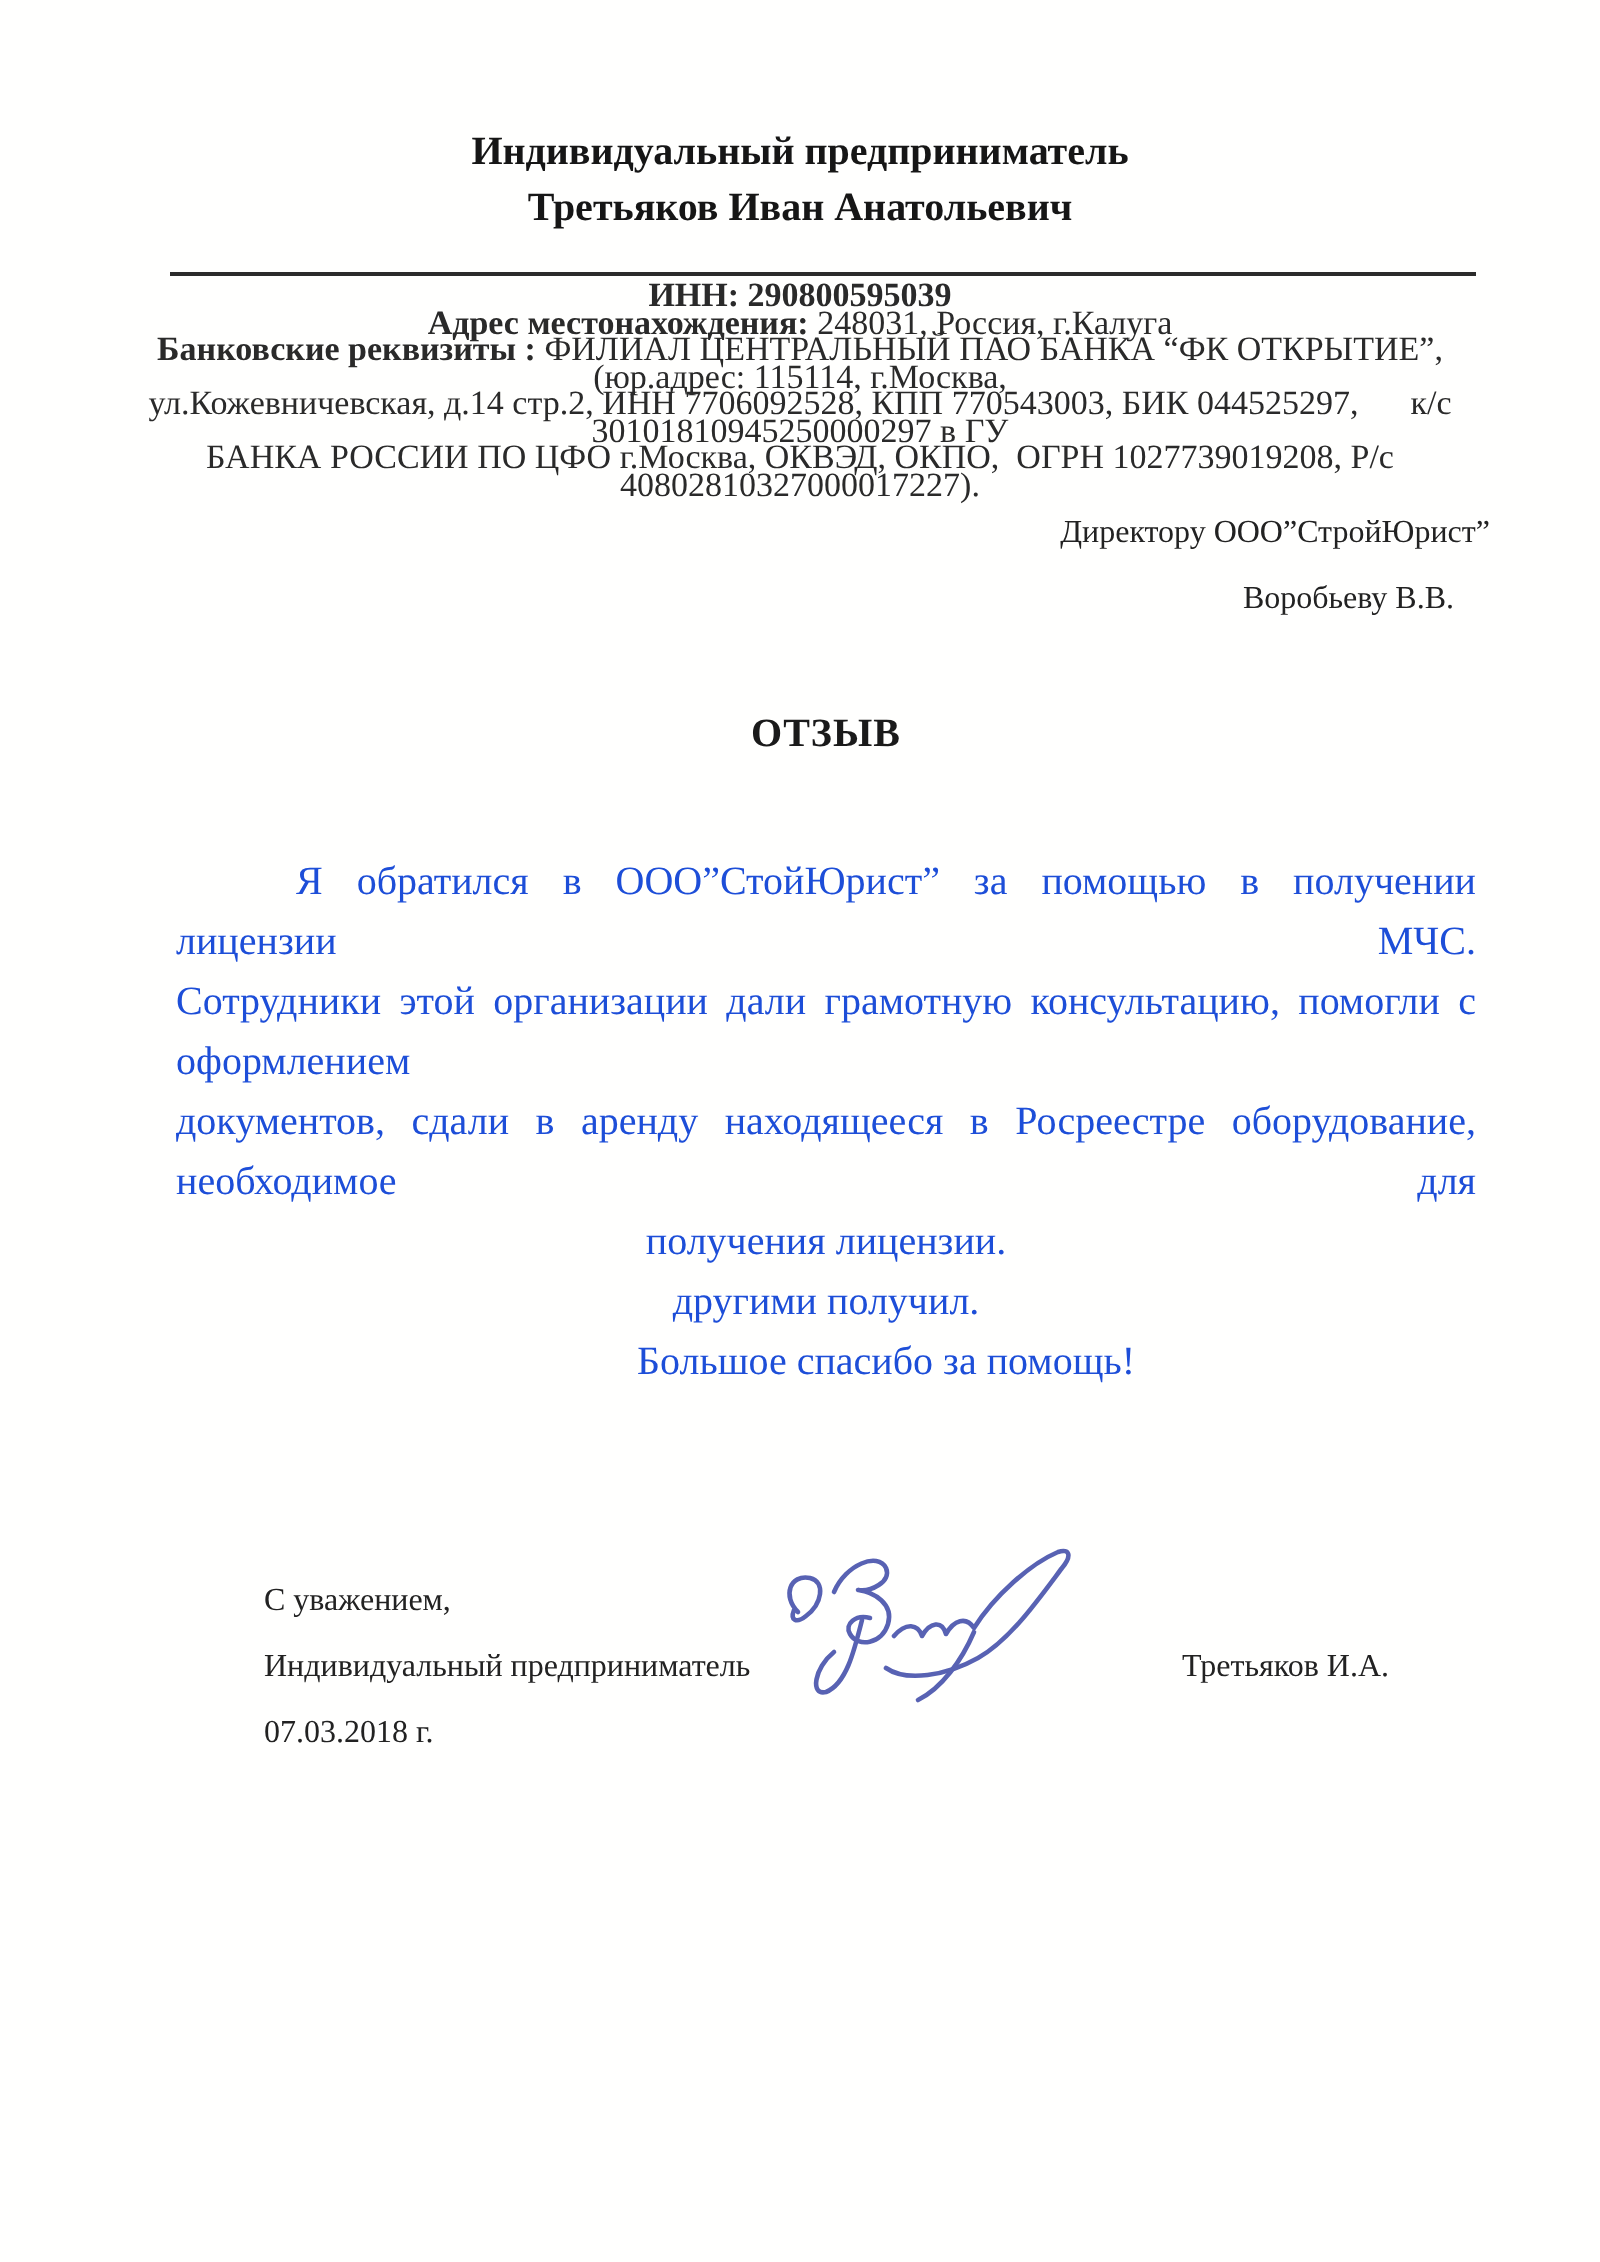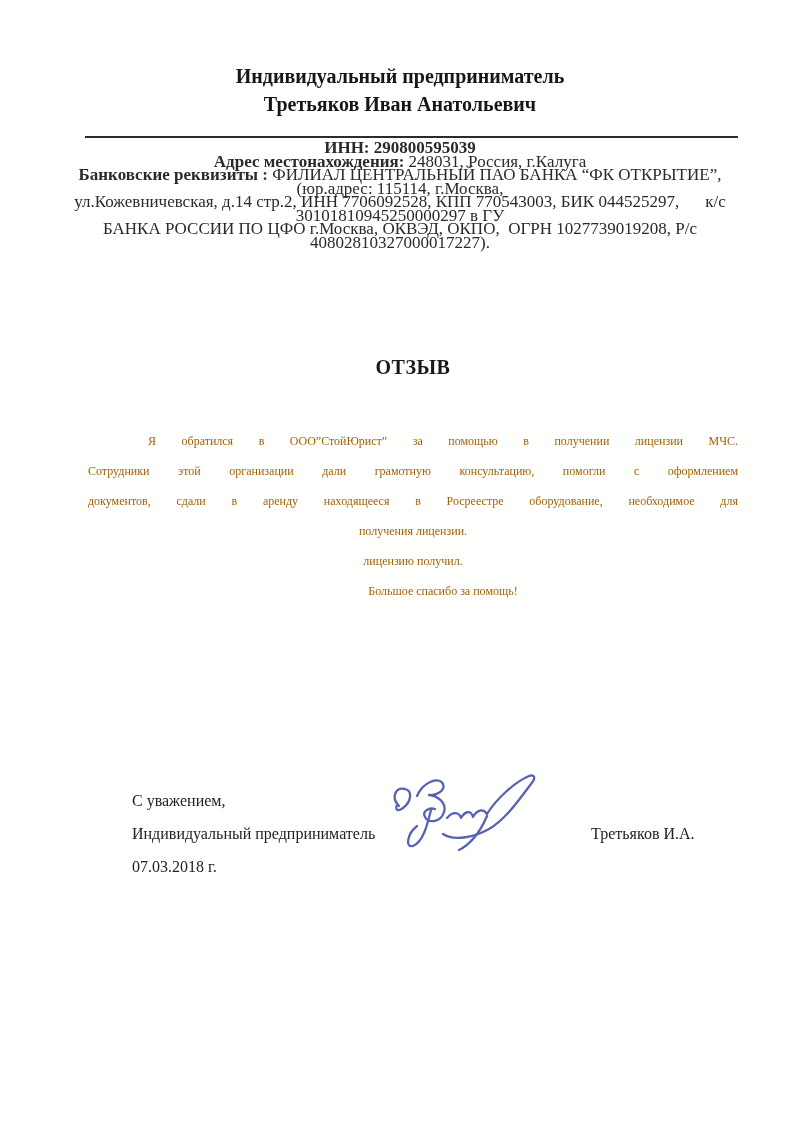--- a/index.html
+++ b/index.html
@@ -25,21 +25,21 @@
   .req-gap{display:inline-block;width:26px;}
   
   .addressee{position:absolute;top:250px;right:55px;text-align:right;
     font-size:16px;line-height:33px;color:#222;}
   .addressee .l2{padding-right:18px;}
   
   .doc-title{position:absolute;top:356px;left:88px;width:650px;text-align:center;
     font-size:20px;font-weight:bold;letter-spacing:0.5px;color:#1a1a1a;}
   
   .body-text{position:absolute;top:426px;left:88px;width:650px;
-    font-size:12px;line-height:30px;color:#a16207;}
+    font-size:20px;line-height:30px;color:#1d4ed8;}
   .jl{text-align:justify;text-align-last:justify;}
   .ll{text-align:center;}
   .ind{text-indent:60px;}
   
   .closing{position:absolute;top:784px;left:88px;width:650px;
     font-size:16px;line-height:33px;color:#222;}
   .closing .row{position:relative;height:33px;margin-left:44px;}
   .sig-name{position:absolute;left:459px;top:0;}
   .signature{position:absolute;top:766px;left:383px;width:170px;height:88px;}
   .signature svg{width:100%;height:100%;}
@@ -69,29 +69,33 @@
       <span>ФИЛИАЛ ЦЕНТРАЛЬНЫЙ ПАО БАНКА “ФК ОТКРЫТИЕ”, (юр.адрес: 115114, г.Москва,</span>
     </div>
     <div>
       <span>ул.Кожевничевская, д.14 стр.2, ИНН 7706092528, КПП 770543003, БИК 044525297,</span><span class="req-gap"></span><span>к/с 30101810945250000297 в ГУ</span>
     </div>
     <div>
       <span>БАНКА РОССИИ ПО ЦФО г.Москва, ОКВЭД, ОКПО,&nbsp; ОГРН 1027739019208, Р/с 40802810327000017227).</span>
     </div>
   </div>
 
+  <div class="addressee">
+    <div class="l1">Директору ООО”СтройЮрист”</div>
+    <div class="l2">Воробьеву В.В.</div>
+  </div>
 
   <div class="doc-title">ОТЗЫВ</div>
 
   <div class="body-text">
     <div class="jl ind">Я обратился в ООО”СтойЮрист” за помощью в получении лицензии МЧС.</div>
     <div class="jl">Сотрудники этой организации дали грамотную консультацию, помогли с оформлением</div>
     <div class="jl">документов, сдали в аренду находящееся в Росреестре оборудование, необходимое для</div>
     <div class="ll">получения лицензии.</div>
-    <div class="ll">лицензию получил.</div>
+    <div class="ll">другими получил.</div>
     <div class="ll ind">Большое спасибо за помощь!</div>
   </div>
 
   <div class="closing">
     <div class="row">
       <span>С уважением,</span>
     </div>
     <div class="row">
       <span>Индивидуальный предприниматель</span>
       <span class="sig-name">Третьяков И.А.</span>

